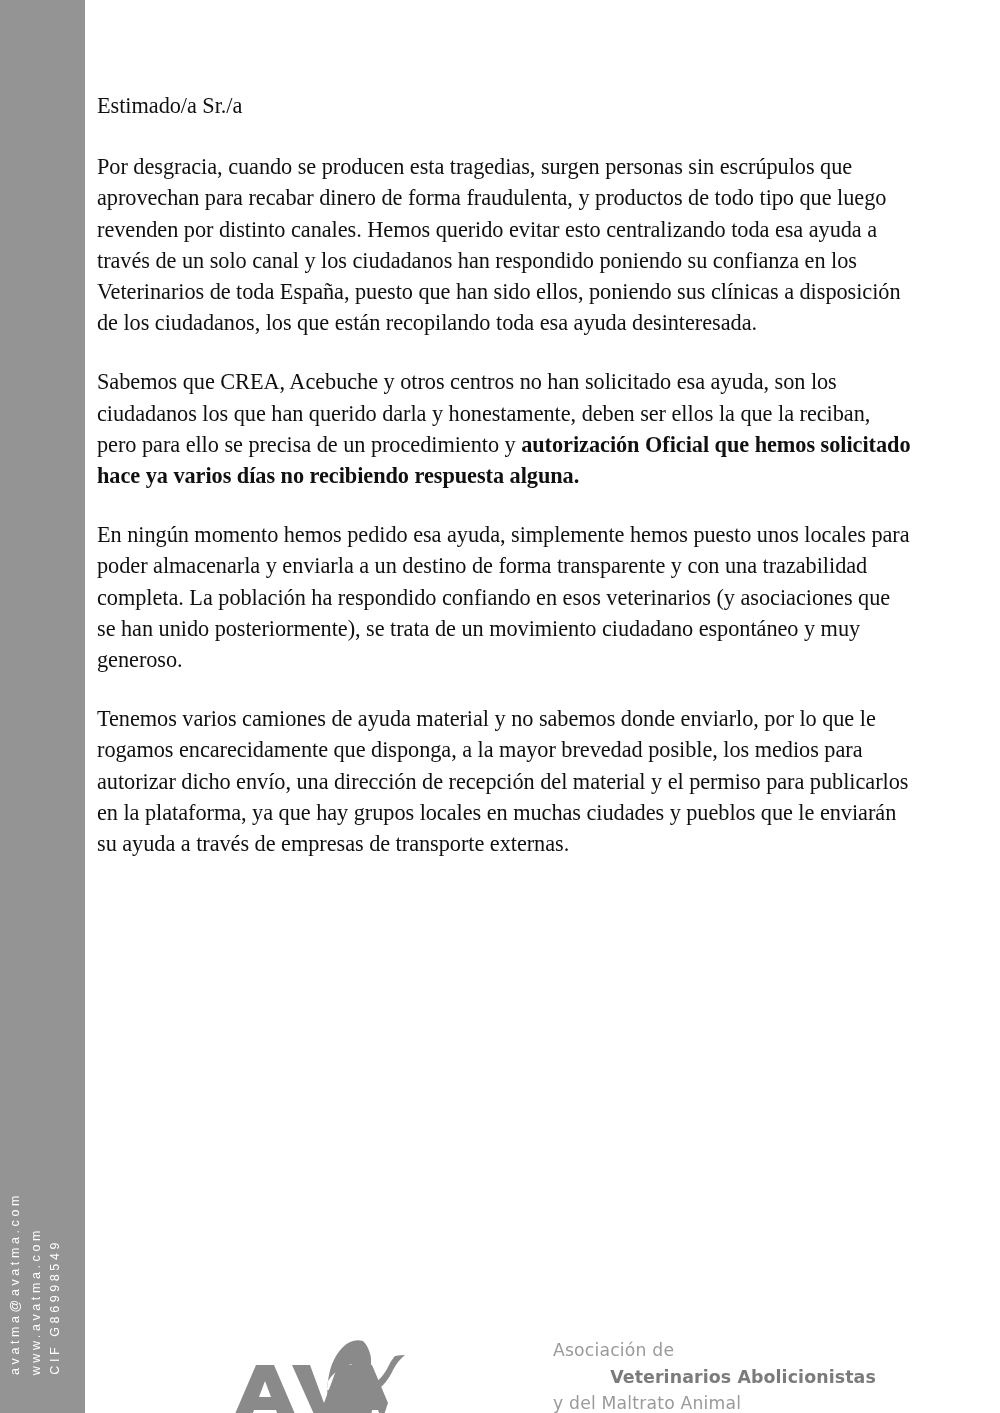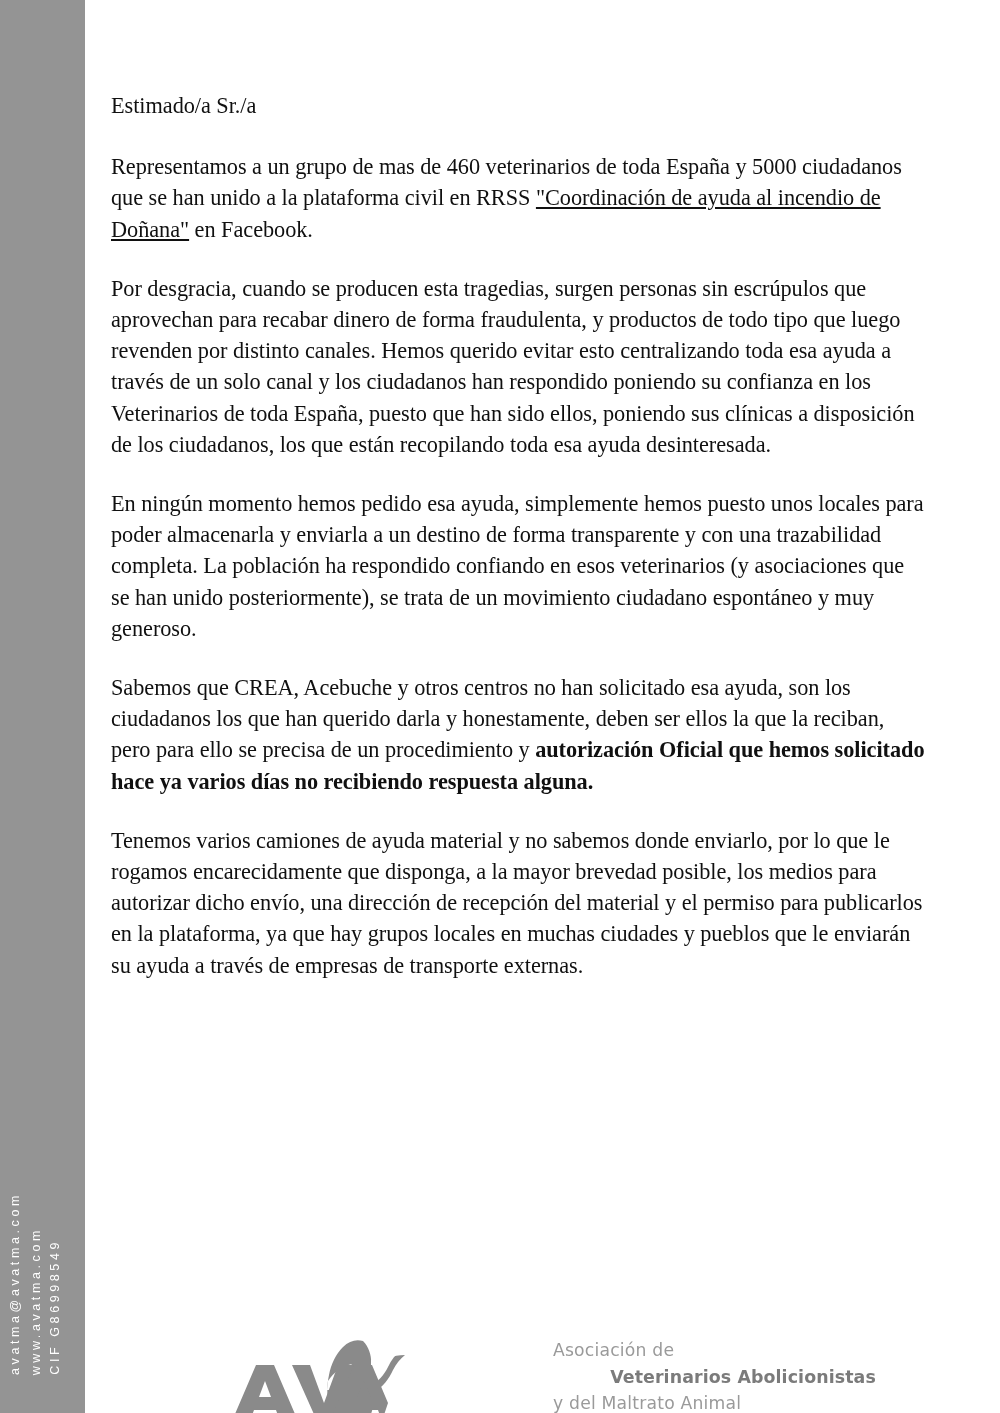--- a/index.html
+++ b/index.html
@@ -48,21 +48,21 @@
     line-height: 1;
     white-space: nowrap;
     margin-right: 8px;
   }
   .vline.v2 { margin-right: 7px; }
   .vline.v3 { margin-right: 0; }
 
   
   #letter {
     position: absolute;
-    left: 111px;
+    left: 97px;
     top: 90px;
     width: 816px;
   }
   .para {
     font-size: 22.3px;
     line-height: 31.2px;
     color: #101010;
     margin: 0 0 28px 0;
     text-align: left;
     letter-spacing: -0.05px;
@@ -117,24 +117,23 @@
   <div id="side-band">
     <div id="side-band-text">
       <span class="vline v1">avatma@avatma.com</span>
       <span class="vline v2">www.avatma.com</span>
       <span class="vline v3">CIF G86998549</span>
     </div>
   </div>
 
   <div id="letter">
     <p class="para salutation">Estimado/a Sr./a</p>
-    <p class="para"><span>Representamos a un grupo de mas de 460 veterinarios de toda España y 5000 ciudadanos que se han unido a la plataforma civil en RRSS </span><span class="u">"Coordinación de ayuda al incendio de Doñana"</span><span> en Facebook.</span></p>
     <p class="para"><span>Por desgracia, cuando se producen esta tragedias, surgen personas sin escrúpulos que aprovechan para recabar dinero de forma fraudulenta, y productos de todo tipo que luego revenden por distinto canales. Hemos querido evitar esto centralizando toda esa ayuda a través de un solo canal y los ciudadanos han respondido poniendo su confianza en los Veterinarios de toda España, puesto que han sido ellos, poniendo sus clínicas a disposición de los ciudadanos, los que están recopilando toda esa ayuda desinteresada.</span></p>
+    <p class="para"><span>Sabemos que CREA, Acebuche y otros centros no han solicitado esa ayuda, son los ciudadanos los que han querido darla y honestamente, deben ser ellos la que la reciban, pero para ello se precisa de un procedimiento y </span><span class="b">autorización Oficial que hemos solicitado hace ya varios días no recibiendo respuesta alguna.</span></p>
     <p class="para"><span>En ningún momento hemos pedido esa ayuda, simplemente hemos puesto unos locales para poder almacenarla y enviarla a un destino de forma transparente y con una trazabilidad completa. La población ha respondido confiando en esos veterinarios (y asociaciones que se han unido posteriormente), se trata de un movimiento ciudadano espontáneo y muy generoso.</span></p>
-    <p class="para"><span>Sabemos que CREA, Acebuche y otros centros no han solicitado esa ayuda, son los ciudadanos los que han querido darla y honestamente, deben ser ellos la que la reciban, pero para ello se precisa de un procedimiento y </span><span class="b">autorización Oficial que hemos solicitado hace ya varios días no recibiendo respuesta alguna.</span></p>
     <p class="para last"><span>Tenemos varios camiones de ayuda material y no sabemos donde enviarlo, por lo que le rogamos encarecidamente que disponga, a la mayor brevedad posible, los medios para autorizar dicho envío, una dirección de recepción del material y el permiso para publicarlos en la plataforma, ya que hay grupos locales en muchas ciudades y pueblos que le enviarán su ayuda a través de empresas de transporte externas.</span></p>
   </div>
 
   <div id="footer">
 
     <div id="logo-mark">
       <svg viewBox="0 0 200 130" width="200" height="130">
         <g fill="#8a8a8a">
 
           <g>

